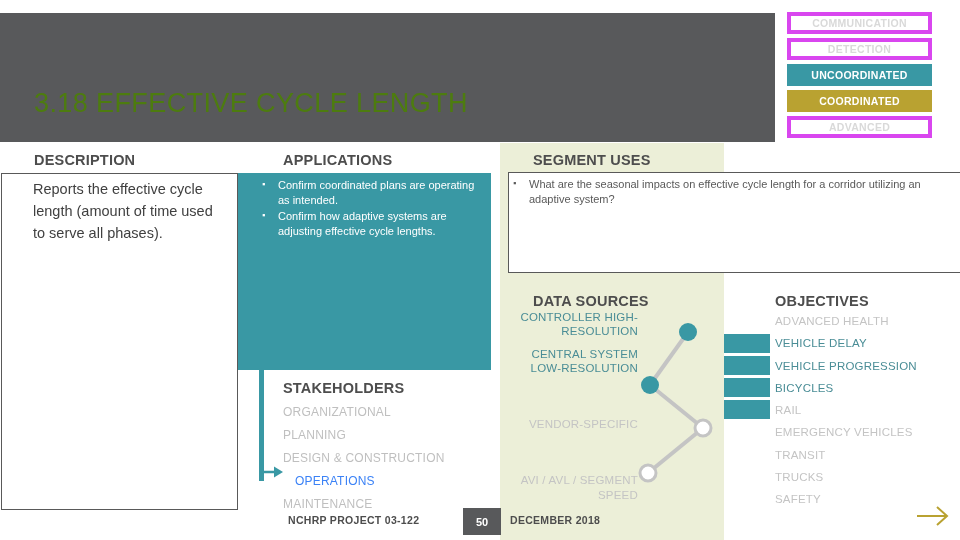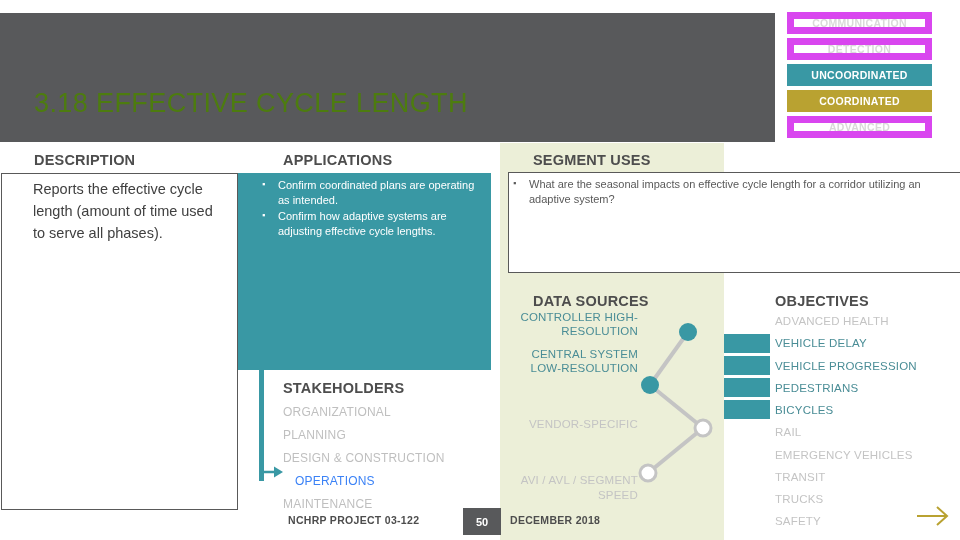--- a/index.html
+++ b/index.html
@@ -21,21 +21,21 @@
     font-size:27px;font-weight:400;color:#4d7c0f;letter-spacing:.4px;
     white-space:nowrap;
   }
 
   
   .badges{position:absolute;left:787px;top:12px;width:145px;}
   .badge{
     box-sizing:border-box;width:145px;height:22px;margin-bottom:4px;
     display:flex;align-items:center;justify-content:center;
     font-size:10.5px;font-weight:bold;letter-spacing:.3px;
-    border:7px solid #d946ef;color:#d9d9d9;background:transparent;
+    border:4px solid #d946ef;color:#d9d9d9;background:transparent;
   }
   .badge.teal{background:#3998a4;border-color:#3998a4;color:#ffffff;}
   .badge.gold{background:#b9a231;border-color:#b9a231;color:#ffffff;}
 
   
   .panel-teal{
     position:absolute;left:231px;top:173px;width:260px;height:197px;
     background:#3998a4;
   }
   
@@ -223,21 +223,20 @@
   <div class="obj-bars">
     <div class="obj-bar"></div>
     <div class="obj-bar"></div>
     <div class="obj-bar"></div>
     <div class="obj-bar"></div>
   </div>
   <div class="obj-list">
     <div class="obj-item dim">ADVANCED HEALTH</div>
     <div class="obj-item">VEHICLE DELAY</div>
     <div class="obj-item">VEHICLE PROGRESSION</div>
-    <div class="obj-item">PEDESTRIANS</div>
     <div class="obj-item">BICYCLES</div>
     <div class="obj-item dim">RAIL</div>
     <div class="obj-item dim">EMERGENCY VEHICLES</div>
     <div class="obj-item dim">TRANSIT</div>
     <div class="obj-item dim">TRUCKS</div>
     <div class="obj-item dim">SAFETY</div>
   </div>
 
   <div class="footer-project">NCHRP PROJECT 03-122</div>
   <div class="footer-page">50</div>

